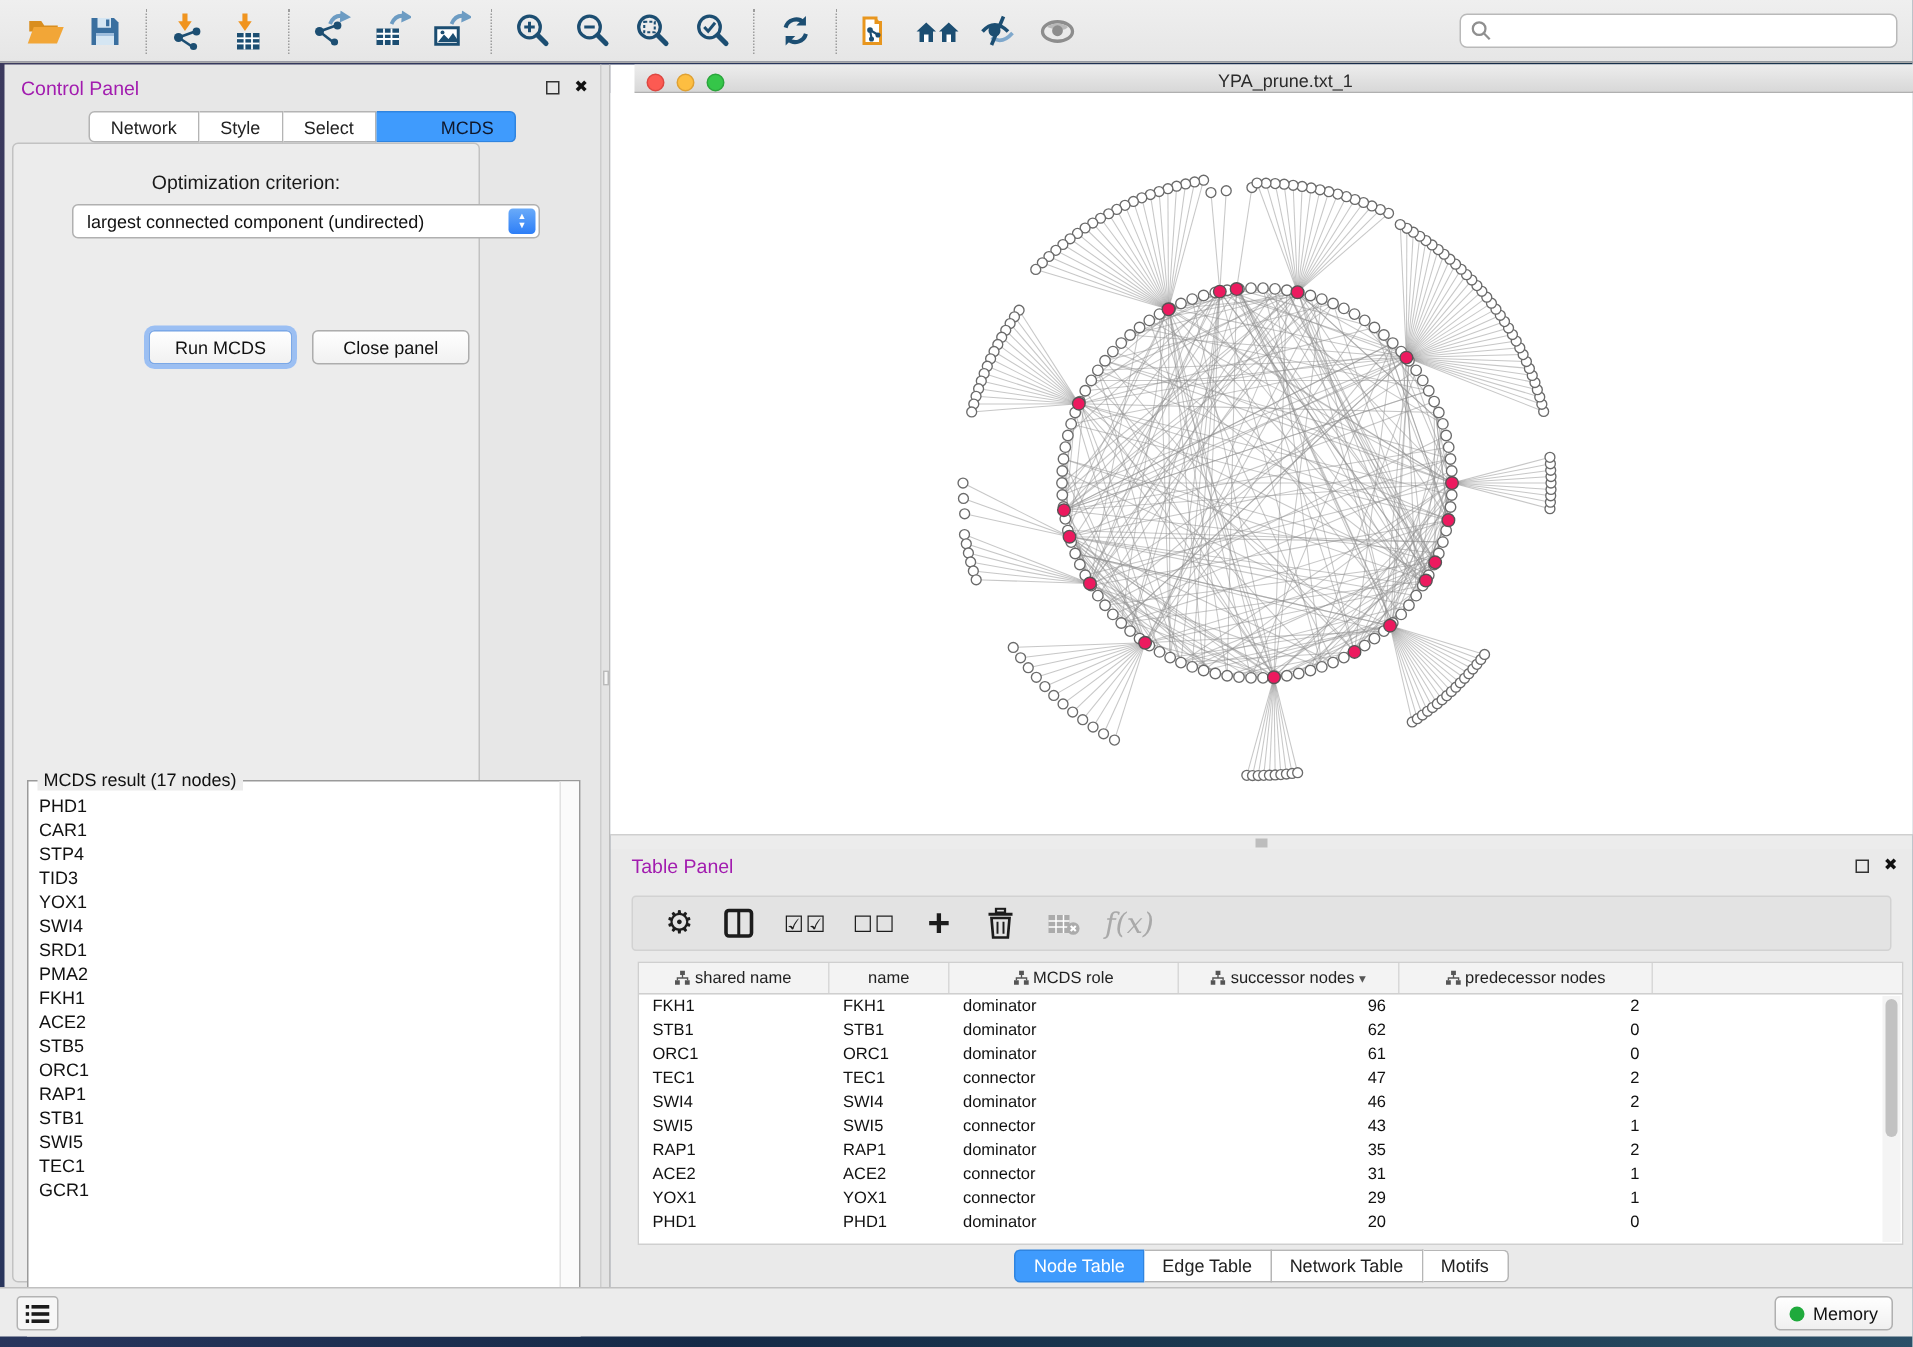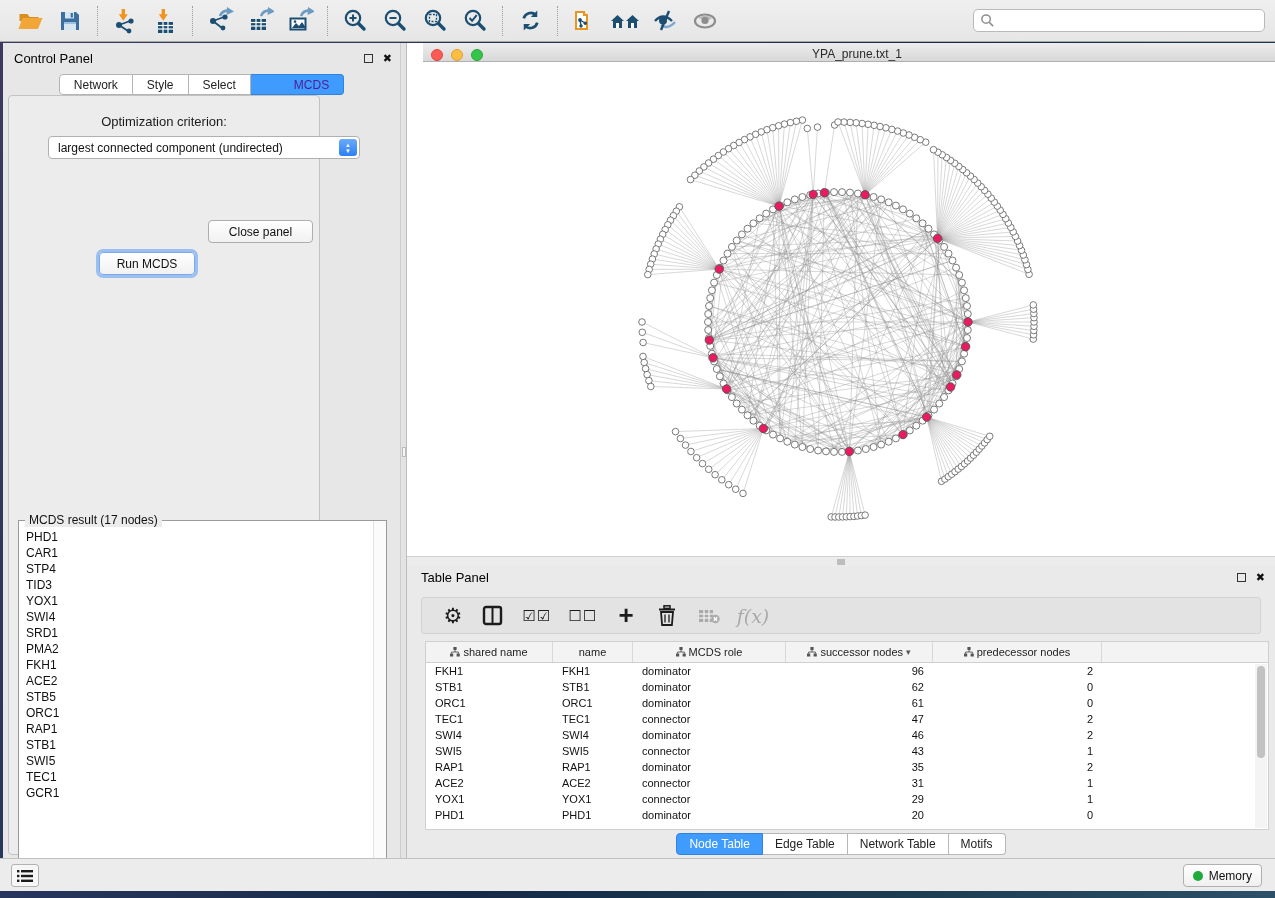--- a/index.html
+++ b/index.html
@@ -12,45 +12,45 @@
     background:linear-gradient(#efefef,#e6e6e6); border-bottom:1px solid #a9a9a9;
     display:flex; align-items:center; padding:0 10px; }
   .tb-btn { width:40px; height:36px; display:flex; align-items:center; justify-content:center; cursor:default; }
   .tb-sep { width:0; height:30px; border-left:1px dotted #9d9d9d; margin:0 7px; }
   #search-box { margin-left:auto; width:292px; height:23px; background:#fff;
     border:1px solid #b9b9b9; border-radius:5px; display:flex; align-items:center; padding:0 6px; }
   #search-box input { border:none; outline:none; flex:1; font-size:12px; background:transparent; }
   
   #control-panel { position:absolute; left:3px; top:43px; width:397px; height:815px;
     background:#e7e7e7; }
-  .panel-title { font-size:13px; color:#000000;text-align:right; }
+  .panel-title { font-size:13px; color:#a21caf;text-align:right; }
   .float-icon { width:9px; height:9px; border:1.4px solid #333; display:inline-block; }
   .close-icon { font-size:11px; color:#111; font-weight:bold; line-height:9px; }
   #cp-header { position:absolute; left:11px; right:8px; top:8px; display:flex; align-items:center; }
   #cp-header .win-icons { margin-left:auto; display:flex; gap:10px; align-items:center; }
   #cp-tabs { position:absolute; top:31px; left:0; width:100%; display:flex; justify-content:center; }
   .cp-tab { height:21px; padding:0 14px; font-size:12px; line-height:20px; background:#fff;
     border:1px solid #b4b4b4; border-left:none; color:#222; }
   .cp-tab:first-child { border-left:1px solid #b4b4b4; border-radius:4px 0 0 4px; }
   .cp-tab:last-child { border-radius:0 4px 4px 0; }
-  .cp-tab.active { background:#3f9bfd; border-color:#2f84e0; color:#4c1d95;padding-left:43px; }
+  .cp-tab.active { background:#3f9bfd; border-color:#2f84e0; color:#0f172a;padding-left:43px; }
   #cp-inner { position:absolute; left:5px; top:52px; width:312px; height:760px;
     background:#ececec; border:1px solid #c2c2c2; border-radius:4px; }
   #opt-label { position:absolute; top:18px; width:100%; text-align:center; font-size:13px; color:#1a1a1a; }
   #opt-select { position:absolute; left:39px; top:40px; width:312px; height:23px; background:#fff;
     border:1px solid #b0b0b0; border-radius:4px; font-size:12px; color:#111;
     display:flex; align-items:center; padding-left:9px; }
   #opt-stepper { position:absolute; right:2px; top:2px; width:18px; height:17px; border-radius:3px;
     background:linear-gradient(#6aabf9,#2d7ef7); display:flex; flex-direction:column;
     align-items:center; justify-content:center; }
   #opt-stepper span { color:#fff; font-size:6px; line-height:6px; }
   .push-btn { position:absolute; top:124px; height:23px; background:linear-gradient(#fff,#f1f1f1);
     border:1px solid #adadad; border-radius:4px; font-size:12px; color:#111;
     display:flex; align-items:center; justify-content:center; }
-  #run-btn { left:90px; width:96px; box-shadow:0 0 0 3px rgba(90,155,250,.55); border-color:#7aa8e8;margin-top:32px; }
+  #run-btn { left:90px; width:96px; box-shadow:0 0 0 3px rgba(90,155,250,.55); border-color:#7aa8e8; }
   #closepanel-btn { left:199px; width:105px; }
   #mcds-box { position:absolute; left:9px; top:424px; width:369px; height:371px;
     border:1px solid #9a9a9a; background:#ffffff; }
   #mcds-legend { position:absolute; top:-8px; left:6px; background:#ececec; padding:0 4px;
     font-size:12px; color:#111; }
   #mcds-list { position:absolute; left:1px; top:8px; bottom:1px; right:13px; overflow:hidden;
     font-size:12px; color:#111; padding-left:6px; }
   .mcds-item { height:16px; line-height:16px; }
   #mcds-scroll { position:absolute; right:0; top:0; bottom:0; width:13px; background:#fbfbfb;
     border-left:1px solid #e2e2e2; }

